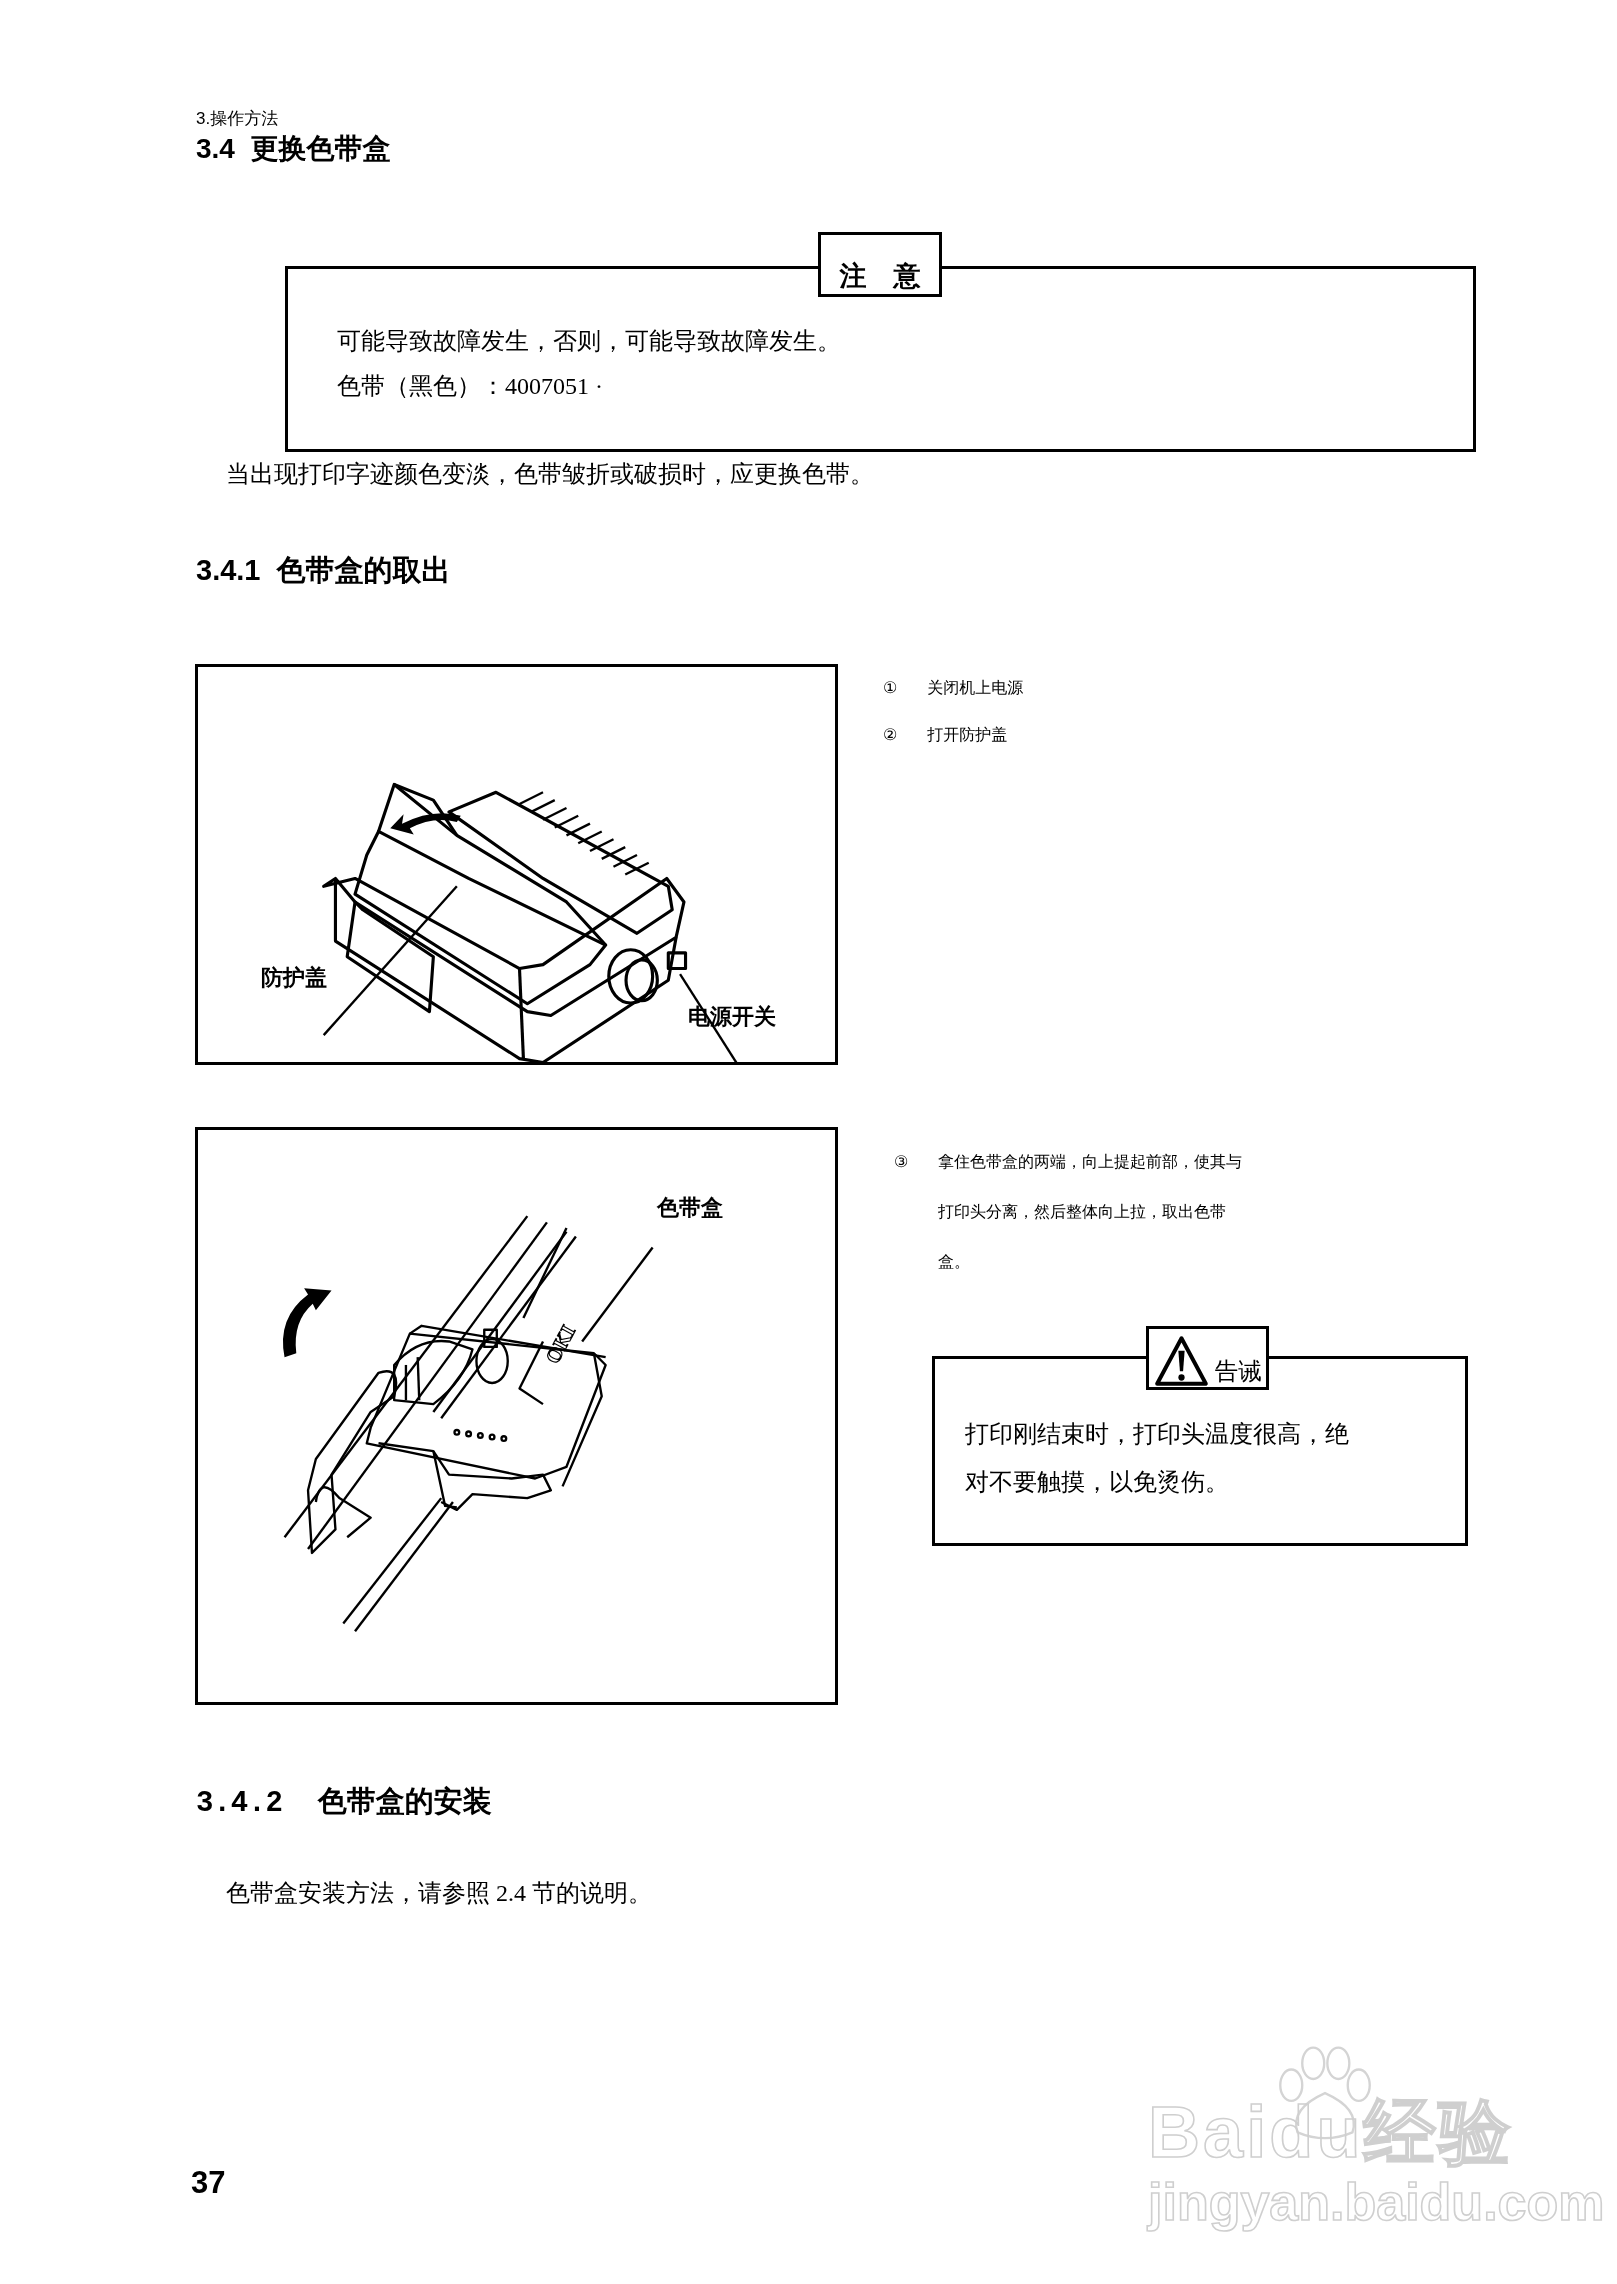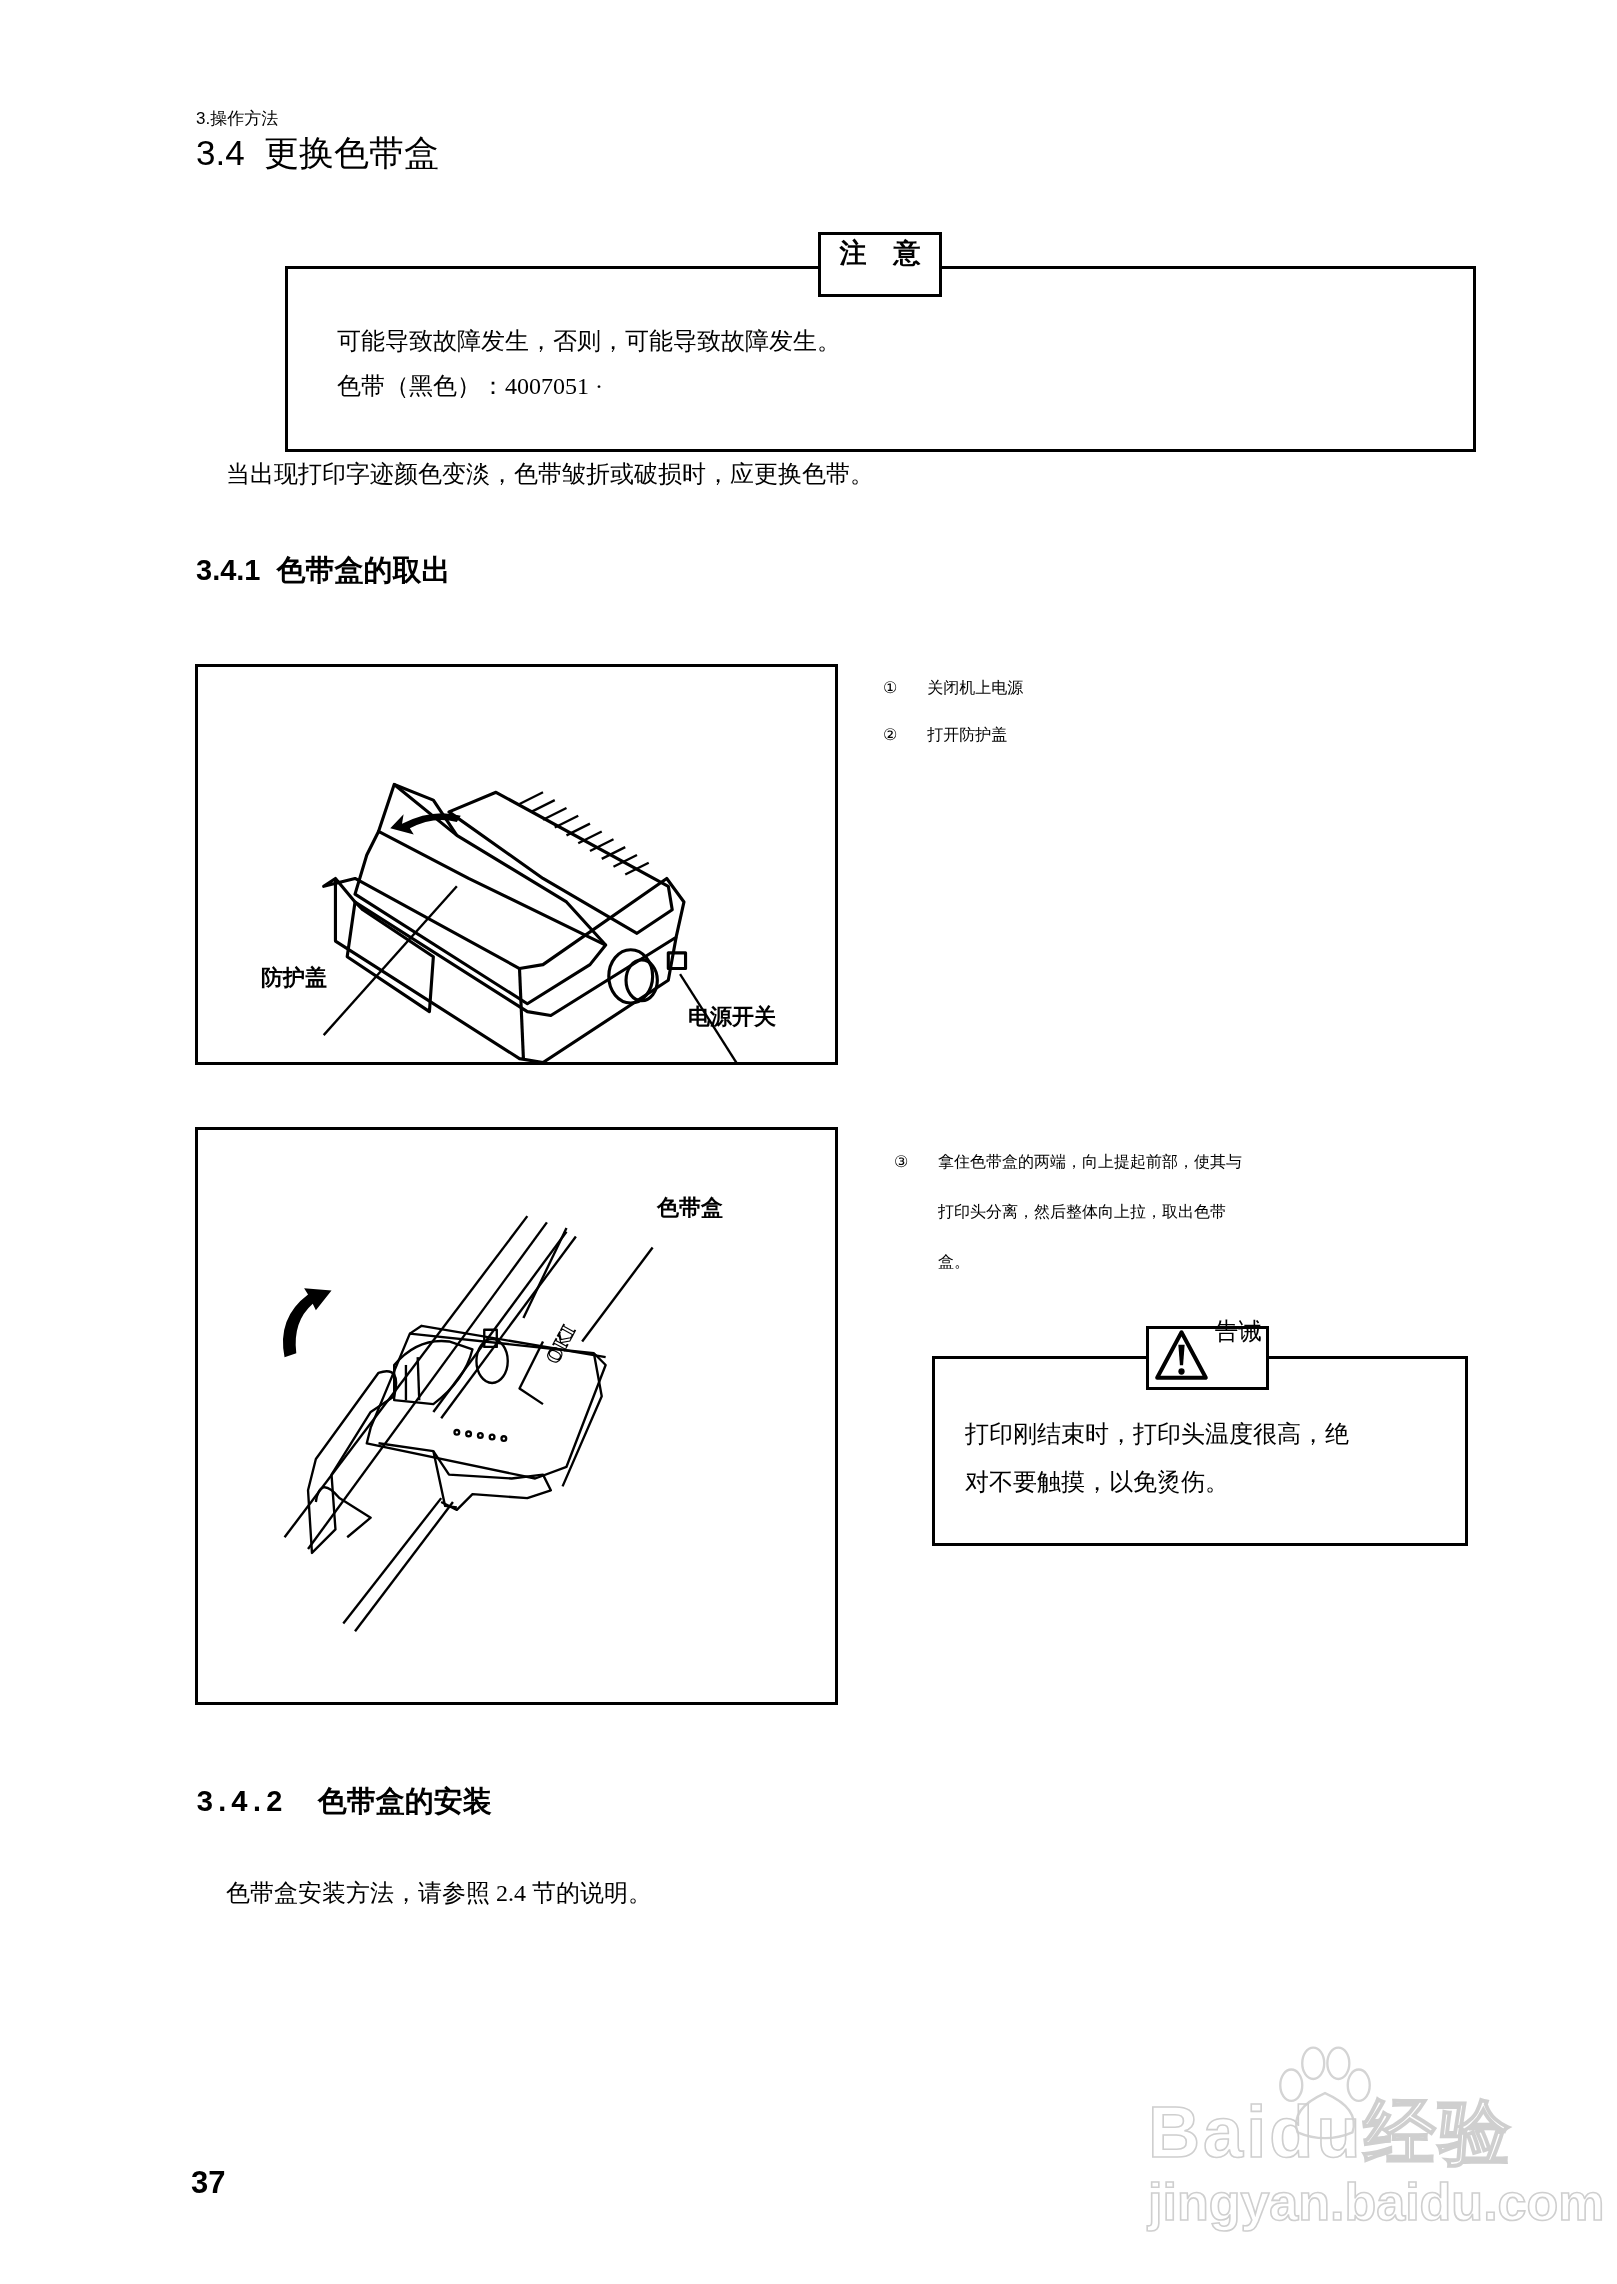--- a/index.html
+++ b/index.html
@@ -1,25 +1,25 @@
 <!DOCTYPE html>
 <html style="font-size:12.5px"><head>
 <meta charset="utf-8">
 <style>
   html, body { margin:0; padding:0; background:#ffffff; }
   body { width:1618px; height:2284px; position:relative; overflow:hidden; color:#000; }
   .abs { position:absolute; }
   .sans { font-family:"Liberation Sans", "DejaVu Sans", sans-serif; }
   .serif { font-family:"Liberation Serif", "DejaVu Serif", serif; }
   .running-head { left:196px; top:92px; font-size:17px;margin-top:15px; }
-  .h2 { font-size:35px; font-weight:normal; white-space:pre; }
+  .h2 { font-size:28px; font-weight:bold; white-space:pre; }
   .h3 { font-size:29px; font-weight:bold; white-space:pre; }
   .body-text { font-size:24px; line-height:1; white-space:nowrap; }
   .box { border:3.1px solid #000; box-sizing:border-box; background:#fff; }
-  .label-box { border:3.1px solid #000; box-sizing:border-box; background:#fff; display:flex; align-items:flex-start; justify-content:center; }
+  .label-box { border:3.1px solid #000; box-sizing:border-box; background:#fff; display:flex; align-items:flex-end; justify-content:center; }
   .figure { border:3.1px solid #000; box-sizing:border-box; background:#fff; overflow:hidden; }
   .figure svg { position:absolute; left:0; top:0; }
   .fig-label { font-size:22px; font-weight:bold; white-space:nowrap; }
   .step { font-size:16px; line-height:50px; white-space:nowrap; }
   .page-num { font-size:31px; font-weight:bold; }
   .watermark { color:transparent; -webkit-text-stroke:1.6px #cfcfcf; font-weight:bold; white-space:nowrap; }
 </style>
 </head>
 <body>
 

